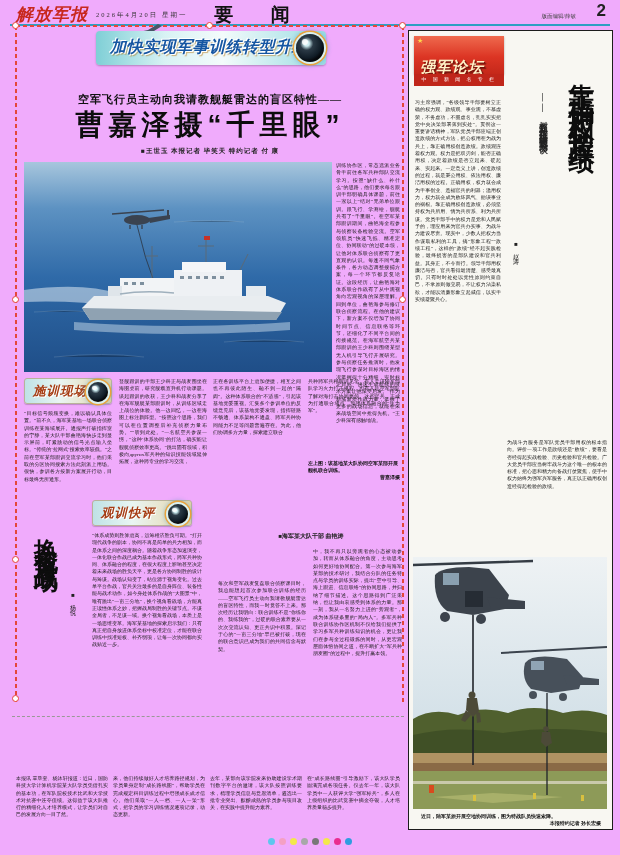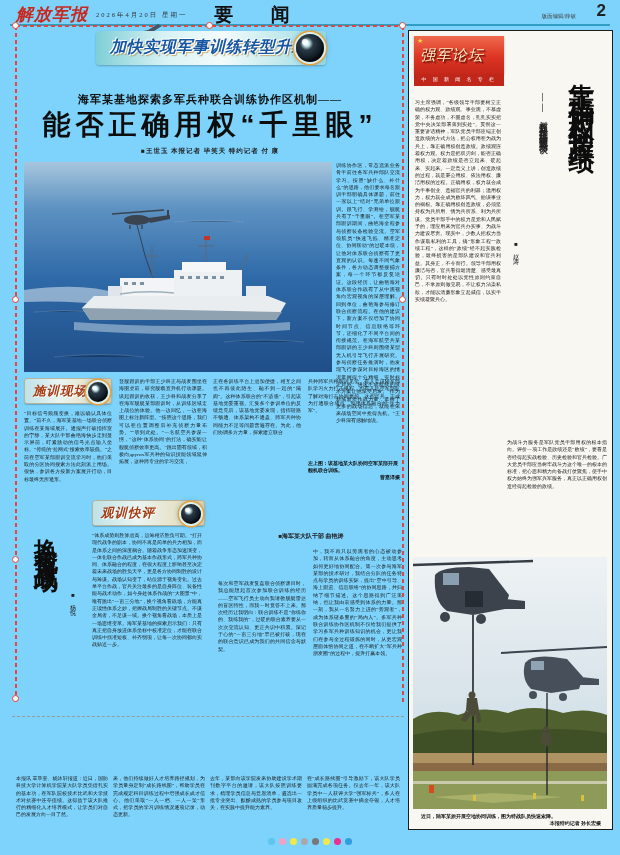--- a/index.html
+++ b/index.html
@@ -1,18 +1,18 @@
 <!DOCTYPE html>
 <html><head>
 <meta charset="utf-8">
 <style>
   * { margin:0; padding:0; box-sizing:border-box; }
   html,body { width:620px; height:855px; }
   body { font-family:"Liberation Serif","DejaVu Serif",serif; background:#eceae4; }
-  #page { position:relative; width:620px; height:855px; background:#7dd3fc; overflow:hidden; }
+  #page { position:relative; width:620px; height:855px; background:#f0abfc; overflow:hidden; }
 
   
   .masthead { position:absolute; left:16px; top:3px; font-size:17px; font-weight:bold; font-style:italic; color:#c8281e; letter-spacing:1px; }
   .date-line { position:absolute; left:96px; top:11px; font-size:6.5px; color:#333; letter-spacing:2px; }
   .section-title { position:absolute; left:0; top:2px; width:504px; text-align:center; font-size:19px; font-weight:bold; color:#111; letter-spacing:16px; text-indent:16px; font-family:"Liberation Sans","DejaVu Sans",sans-serif; }
   .editor-note { position:absolute; right:44px; top:13px; font-size:5.5px; color:#444; }
   .page-num { position:absolute; right:14px; top:1px; font-size:17px; font-weight:bold; color:#222; font-family:"Liberation Sans",sans-serif; }
   .header-rule { position:absolute; left:10px; top:24px; width:600px; height:1.5px; background:#2e9fc2; }
 
   
@@ -62,21 +62,21 @@
   
   .bottom-kicker { position:absolute; left:14px; top:727px; width:390px; text-align:center; font-size:10.5px; font-weight:bold; color:#111; letter-spacing:1px; }
   .bottom-headline { position:absolute; left:14px; top:741px; width:390px; text-align:center; font-size:22px; font-weight:bold; color:#0d0d0d;
      letter-spacing:4px; font-family:"Liberation Sans",sans-serif; }
 
   
   .forum-box { position:absolute; left:408px; top:30px; width:205px; height:800px; border:1.5px solid #1c1c1c; background:#f8f7f2; }
   .forum-banner { position:absolute; left:5px; top:5px; width:90px; height:38px;
      background:linear-gradient(180deg,#ef6a4e 0%,#dc3524 55%,#c5281a 100%); box-shadow:0 1px 2px rgba(0,0,0,.3); }
   .forum-banner .star { position:absolute; left:3px; top:1px; color:#ffd84a; font-size:7px; }
-  .forum-banner .txt { position:absolute; left:6px; top:10px; font-size:15px; font-weight:normal; font-style:italic; color:#fff2c8;
+  .forum-banner .txt { position:absolute; left:6px; top:22px; font-size:15px; font-weight:bold; font-style:italic; color:#fff2c8;
      text-shadow:1px 1px 0 #7a1008, 2px 2px 1px rgba(0,0,0,.4); letter-spacing:1px; font-family:"Liberation Sans",sans-serif; }
   .forum-sub { position:absolute; left:5px; top:43px; width:90px; height:12px; background:#c0261a; color:#fff; font-size:5px;
      text-align:center; line-height:12px; letter-spacing:2.5px; }
   .forum-vert-head { position:absolute; right:12px; top:32px; height:372px; writing-mode:vertical-rl; font-size:26px; font-weight:bold; color:#0d0d0d;
      letter-spacing:8px; font-family:"Liberation Sans",sans-serif; }
   .forum-vert-sub { position:absolute; right:62px; top:62px; height:330px; writing-mode:vertical-rl; font-size:8.5px; font-weight:bold; color:#222; letter-spacing:2px; }
 
   
   .dots { position:absolute; left:0; top:838px; width:620px; text-align:center; font-size:0; }
   .dot { display:inline-block; width:7px; height:7px; border-radius:50%; margin:0 2px; }
@@ -109,22 +109,22 @@
   <div class="gray-dash"></div>
 
   <svg class="jet" style="left:128px; top:22px;" width="46" height="16" viewBox="0 0 46 16">
     <path d="M2 12 L20 8 L30 2 L34 4 L26 9 L44 10 L43 13 L20 13 Z" fill="#4a5668"></path>
   </svg>
   <div class="feature-banner">
     <span class="txt">加快实现军事训练转型升级</span>
     <span class="lens" style="right:2px; top:3px; width:28px; height:28px;"></span>
   </div>
 
-  <div class="kicker">海军某基地探索多军兵种联合训练协作区机制——</div>
-  <div class="headline-main">能否正确用权“千里眼”</div>
+  <div class="kicker">空军飞行员主动向我请教舰艇雷达的盲区特性——</div>
+  <div class="headline-main">曹嘉泽摄“千里眼”</div>
   <div class="byline-main">■王世玉 本报记者 毕笑天 特约记者 付 康</div>
 
   <div class="photo-frame" style="left:24px; top:162px; width:308px; height:210px;">
     <svg width="308" height="210" viewBox="0 0 308 210">
       <defs>
         <linearGradient id="sea" x1="0" y1="0" x2="0" y2="1">
           <stop offset="0" stop-color="#a7c6dd"></stop>
             <stop offset="0.22" stop-color="#5d92c2"></stop>
           <stop offset="0.55" stop-color="#2f6aa8"></stop>
             <stop offset="1" stop-color="#1f4e88"></stop>
@@ -193,21 +193,21 @@
   <div class="col" style="left:119px; top:378px; width:88px; height:114px;">登舰跟训的干部王少科正与战友围坐在海图桌前，研究舰载直升机行动课题。谈起跟训的收获，王少科和战友分享了在海军舰艇某部跟训时，从训练区域走上战位的体验。他一边回忆，一边在海图上标注新阵型。“按照这个思路，我们可以在位置调整后补充侦察力量布势。”“听到此处。”一名航空兵参谋一愣，“这种‘体系协同’的打法，确实能让舰艇侦察效率更高。”跳出固有领域，积极向других军兵种的知识技能领域延伸拓展，这种跨专业的学习交流，</div>
   <div class="col" style="left:213px; top:378px; width:88px; height:114px;">正在各训练平台上愈加便捷，相互之间也不再彼此陌生、融不到一起的“隔阂”。这种体系联合的“不适感”，引起该基地党委重视。汇集多个参训单位的反馈意见后，该基地党委发现，指挥链路不畅通、体系架构不通盘、跨军兵种协同能力不足等问题普遍存在。为此，他们协调多方力量，探索建立联合</div>
   <div class="col" style="left:308px; top:378px; width:92px; height:80px;">兵种跨军兵种联训见学，有人走进陆军部队学习火力打击规程，也有人赴空军部队了解对海打击协同要领。这些官兵，正成为打通联合堵点、加强体系融合的“生力军”。</div>
   <div class="caption" style="left:308px; top:460px; width:92px;">
     <span>左上图：该基地某大队协同空军某部开展舰机联合训练。</span>
     <span class="credit">曹嘉泽摄</span>
   </div>
 
   <div class="vert-head-left">换个视角看战场</div>
   <div class="vert-byline" style="left:68px; top:592px; height:60px;">■杨 悦</div>
-  <div class="badge" style="left:92px; top:500px; width:113px;">
+  <div class="badge" style="left:92px; top:500px; width:100px;">
     <span class="txt">观训快评</span>
     <span class="lens"></span>
   </div>
   <div class="col" style="left:92px; top:532px; width:110px; height:180px;">“体系成势则胜算愈高，运筹相济胜负可期。”打开现代战争的剧本，协同不再是简单的兵力相加，而是体系之间的深度耦合。随着战争形态加速演变，一体化联合作战已成为基本作战形式，跨军兵种协同、体系融合的程度，在很大程度上影响甚至决定着未来战场的胜负天平，更是各方协同制胜的设计与筹谋。战场认知变了，站位源于视角变化。过去单平台作战，官兵关注最多的是自身阵位、装备性能与战术动作，如今身处体系作战的“大图景”中，唯有跳出“一亩三分地”，换个视角看战场，方能真正读懂体系之妙，把握战局制胜的关键节点。不谋全局者，不足谋一域。换个视角看战场，本质上是一场思维变革。海军某基地的探索启示我们：只有真正把自身放进体系坐标中校准定位，才能在联合训练中找准短板、补齐弱项，让每一次协同都向实战贴近一步。</div>
 
   <div class="insider-byline">■海军某大队干部 曲艳涛</div>
   <div class="col" style="left:218px; top:580px; width:88px; height:132px;">每次和空军战友复盘联合侦察课目时，我总能想起首次参加联合训练的经历——空军飞行员主动向我请教舰艇雷达的盲区特性，而我一时竟答不上来。那次经历让我明白：联合训练不是“你练你的、我练我的”，过硬的联合素养要从一次次交流认知、更正共识中积累。深记于心的“一亩三分地”早已被打破，现在的联合意识已成为我们的共同信念与默契。</div>
   <div class="col" style="left:313px; top:548px; width:89px; height:164px;">中，我不再只以旁观者的心态被动参加，转而从体系融合的角度，主动思考如何更好地协同配合。第一次参与海军某部的技术研讨，我结合分队的任务特点与学员的训练实际，提出“空中引导、海上跟进、信息联络”的协同思路，并归纳了细节描述。这个思路得到广泛采纳，也让我由衷感受到体系的力量。那一刻，我从一名努力上进的“旁观者”，成为体系链条里的“局内人”。多军兵种联合训练协作区机制不仅给我们提供了学习多军兵种训练知识的机会，更让我们在参与全过程锻炼的同时，从更宏观层面体悟协同之道，在不断扩大“军兵种朋友圈”的过程中，提升打赢本领。</div>
 
   <div class="col" style="left:16px; top:775px; width:92px; height:76px;">本报讯 覃垦奎、杨沐轩报道：近日，国防科技大学计算机学院某大队学员凭借扎实的基本功，在军队院校技术比武和大学技术对抗赛中连夺佳绩。这得益于该大队推行的精细化人才培养模式，让学员们对自己的发展方向一目了然。</div>

